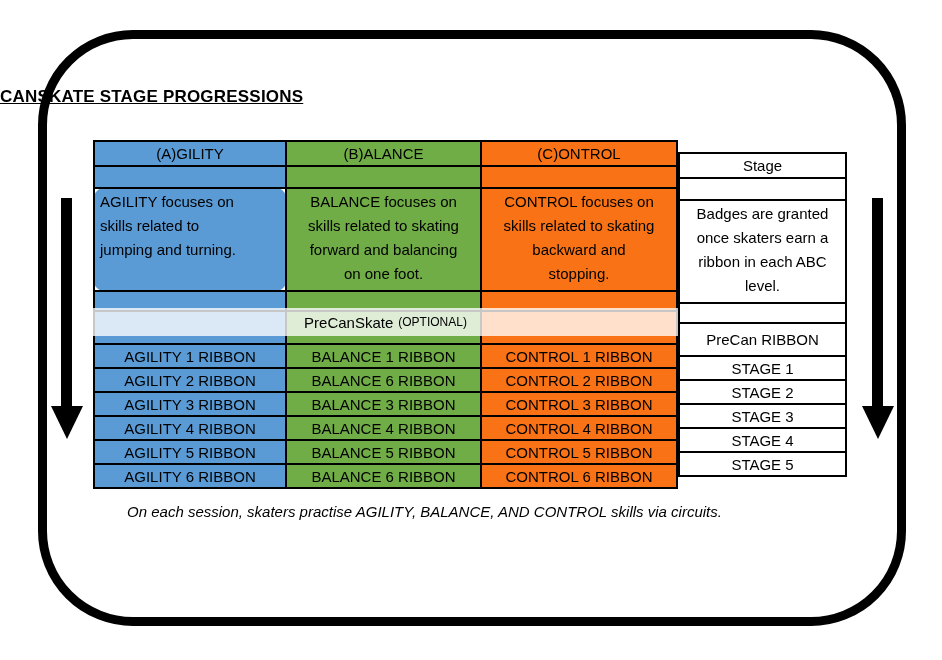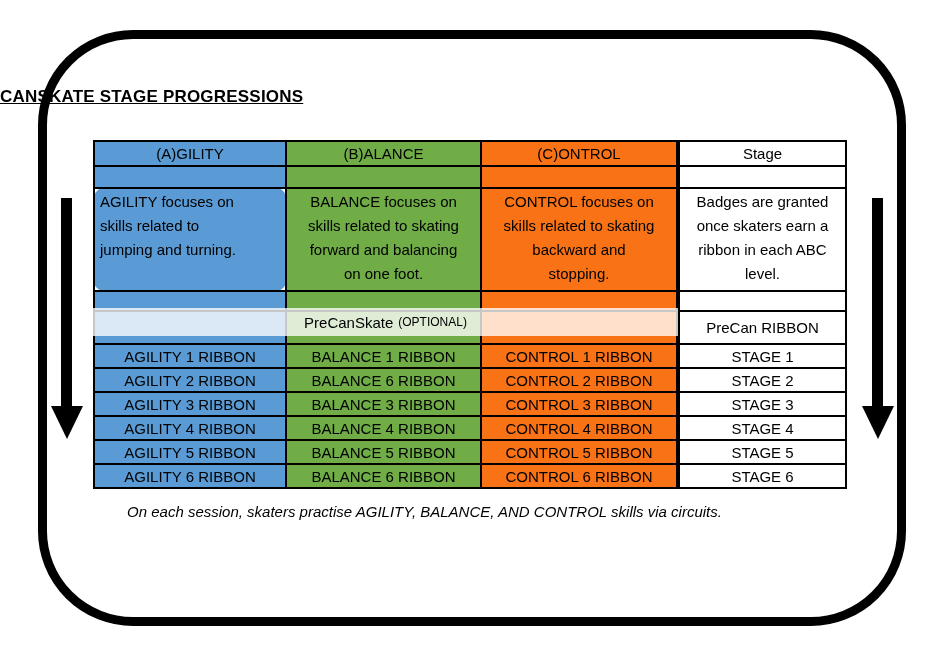--- a/index.html
+++ b/index.html
@@ -182,23 +182,20 @@
       </tr>
       <tr class="h24">
         <td class="c-s">STAGE 3</td>
       </tr>
       <tr class="h24">
         <td class="c-s">STAGE 4</td>
       </tr>
       <tr class="h24">
         <td class="c-s">STAGE 5</td>
       </tr>
-      <tr class="h24">
-        <td class="c-s">STAGE 6</td>
-      </tr>
     </tbody>
   </table>
 
 </div>
 
 <div class="footnotes">
   <div class="fn1">On each session, skaters practise AGILITY, BALANCE, AND CONTROL skills via circuits.</div>
 </div>
 
 </body></html>

